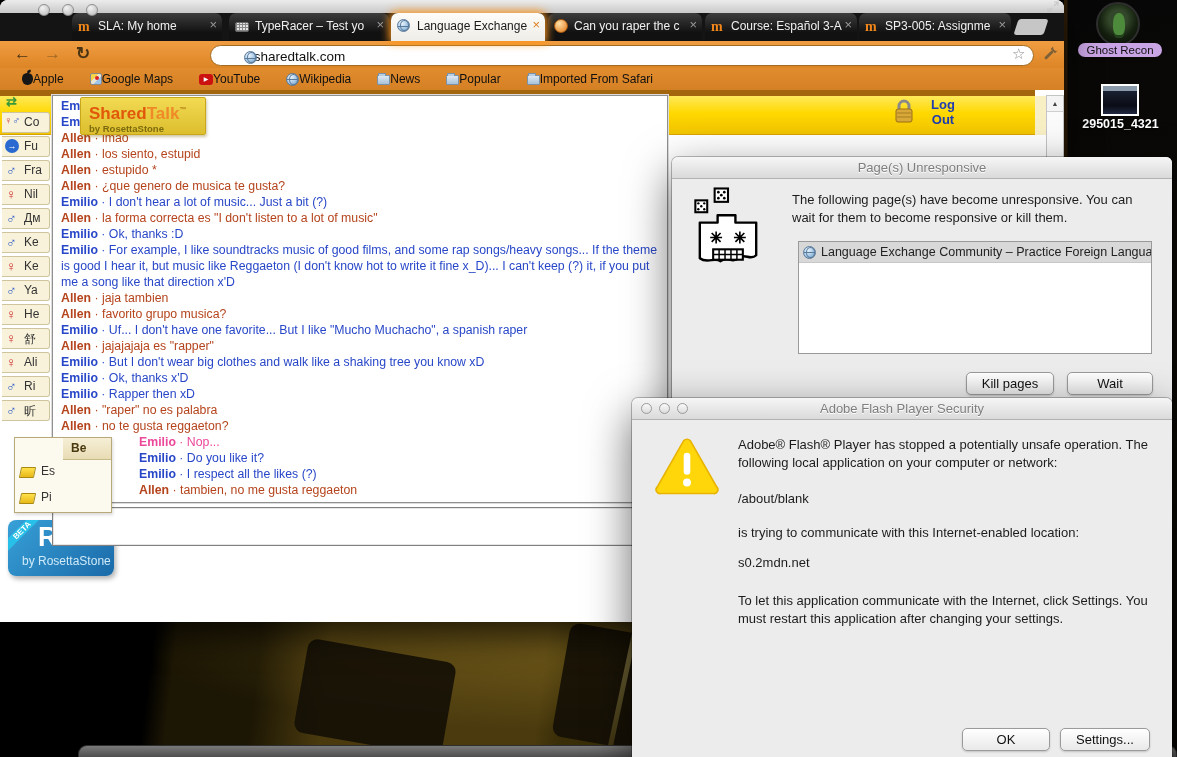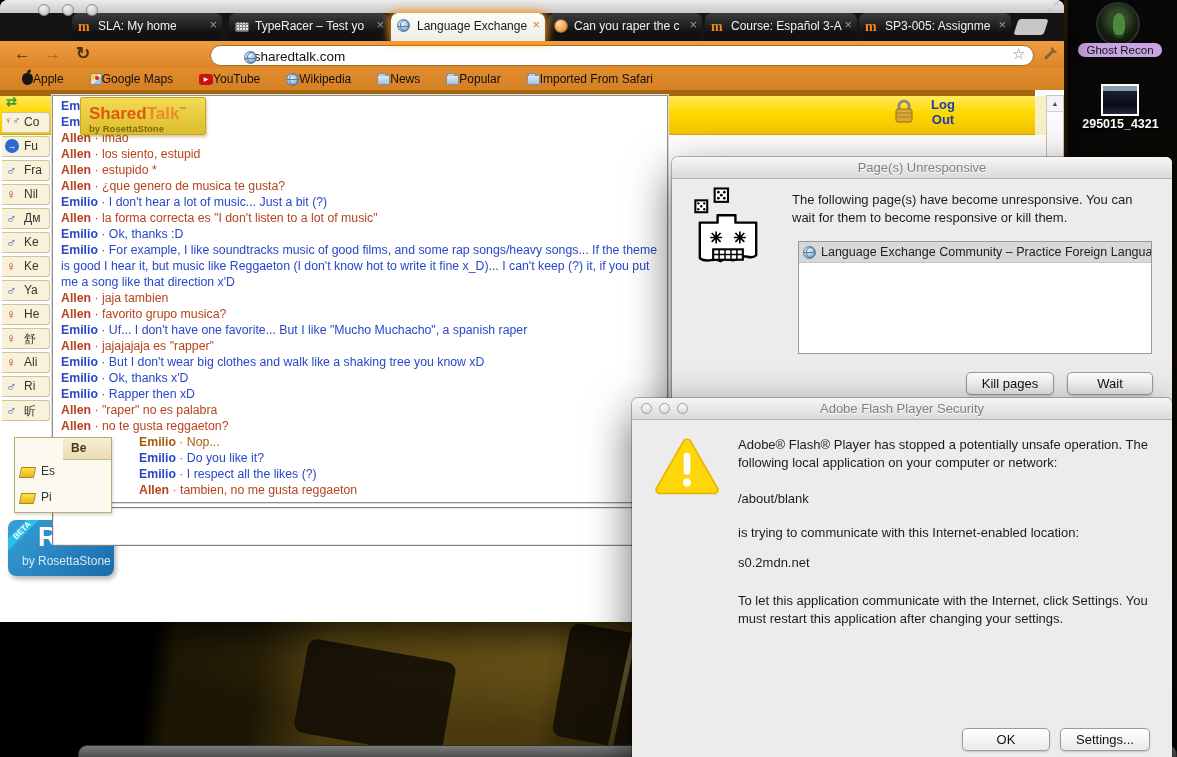--- a/index.html
+++ b/index.html
@@ -333,21 +333,21 @@
             <div class="msg" style="color: rgb(40, 71, 200);"><b>Emilio</b> · For example, I like soundtracks music of good films, and some rap songs/heavy songs... If the theme is good I hear it, but music like Reggaeton (I don't know hot to write it fine x_D)... I can't keep (?) it, if you put me a song like that direction x'D</div>
             <div class="msg" style="color: rgb(181, 68, 28);"><b>Allen</b> · jaja tambien</div>
             <div class="msg" style="color: rgb(181, 68, 28);"><b>Allen</b> · favorito grupo musica?</div>
             <div class="msg" style="color: rgb(40, 71, 200);"><b>Emilio</b> · Uf... I don't have one favorite... But I like "Mucho Muchacho", a spanish raper</div>
             <div class="msg" style="color: rgb(181, 68, 28);"><b>Allen</b> · jajajajaja es "rapper"</div>
             <div class="msg" style="color: rgb(40, 71, 200);"><b>Emilio</b> · But I don't wear big clothes and walk like a shaking tree you know xD</div>
             <div class="msg" style="color: rgb(40, 71, 200);"><b>Emilio</b> · Ok, thanks x'D</div>
             <div class="msg" style="color: rgb(40, 71, 200);"><b>Emilio</b> · Rapper then xD</div>
             <div class="msg" style="color: rgb(181, 68, 28);"><b>Allen</b> · "raper" no es palabra</div>
             <div class="msg" style="color: rgb(181, 68, 28);"><b>Allen</b> · no te gusta reggaeton?</div>
-            <div class="msg" style="color: #a16207; margin-left: 78px;"><b>Emilio</b> · Nop...</div>
+            <div class="msg" style="color: #ec4899; margin-left: 78px;"><b>Emilio</b> · Nop...</div>
             <div class="msg" style="color: rgb(40, 71, 200); margin-left: 78px;"><b>Emilio</b> · Do you like it?</div>
             <div class="msg" style="color: rgb(40, 71, 200); margin-left: 78px;"><b>Emilio</b> · I respect all the likes (?)</div>
             <div class="msg" style="color: rgb(181, 68, 28); margin-left: 78px;"><b>Allen</b> · tambien, no me gusta reggaeton</div>
           </div>
       </div>
       <div class="inputbox"></div>
 
       <div class="bepanel">
         <div class="behead">Be</div>
         <div id="beitems">

